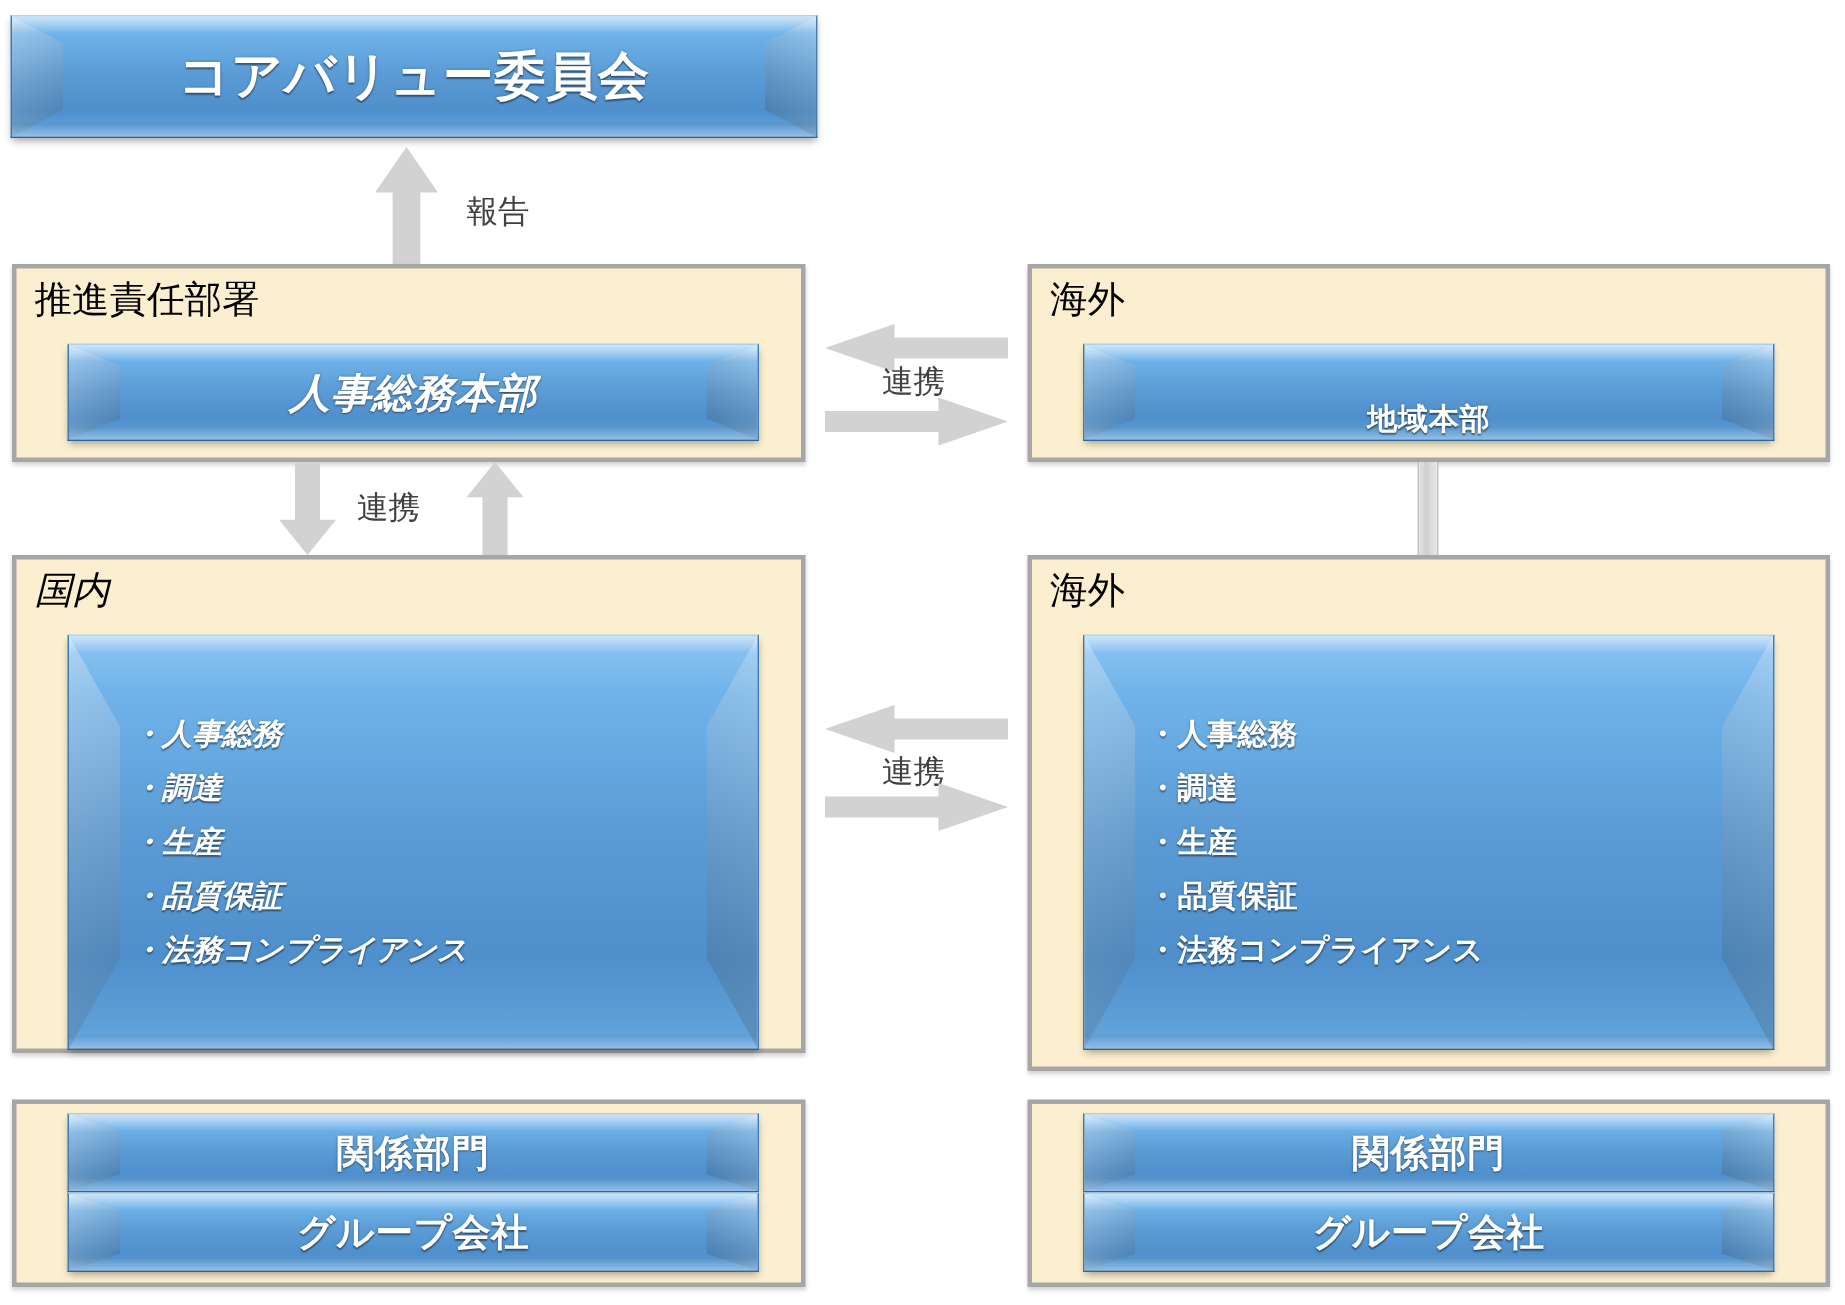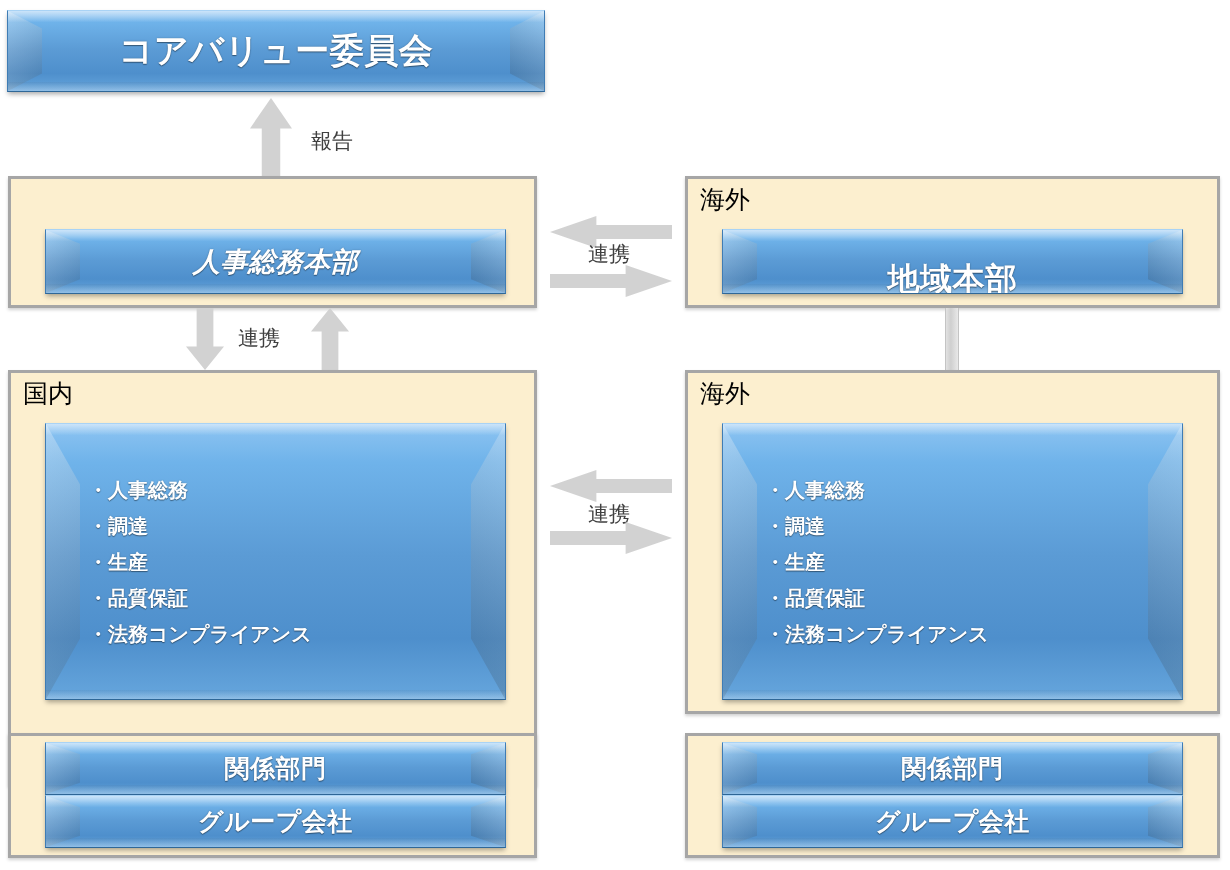--- a/index.html
+++ b/index.html
@@ -159,55 +159,56 @@
     <div class="facet-l"></div>
       <div class="facet-r"></div>
   </div>
   <div class="label" style="font-size:34px;text-align:center;">コアバリュー委員会</div>
 </div>
 
 <div class="arrow arrow-up" style="left:250px; top:98px; width:42px; height:80px;"></div>
 <div class="arrow-label" style="left:311px; top:127px;">報告</div>
 
 <div class="panel" style="left:8px; top:176px; width:529px; height:132px;">
+  <div class="panel-title">推進責任部署</div>
   <div class="bevel" style="left:34px; top:50px; width:461px; height:65px;">
     <div class="facets">
       <div class="facet-t"></div>
         <div class="facet-b"></div>
       <div class="facet-l"></div>
         <div class="facet-r"></div>
     </div>
     <div class="label" style="font-size:27px;font-style:italic;">人事総務本部</div>
   </div>
 </div>
 
 <div class="panel" style="left:685px; top:176px; width:535px; height:132px;">
   <div class="panel-title">海外</div>
   <div class="bevel" style="left:34px; top:50px; width:461px; height:65px;">
     <div class="facets">
       <div class="facet-t"></div>
         <div class="facet-b"></div>
       <div class="facet-l"></div>
         <div class="facet-r"></div>
     </div>
-    <div class="label" style="font-size:32px;margin-top:36px;">地域本部</div>
+    <div class="label" style="font-size:20px;margin-top:36px;">地域本部</div>
   </div>
 </div>
 
 <div class="arrow arrow-left" style="left:550px; top:216px; width:122px; height:32px;"></div>
 <div class="arrow-label" style="left:588px; top:240px;">連携</div>
 <div class="arrow arrow-right" style="left:550px; top:265px; width:122px; height:32px;"></div>
 
 <div class="arrow arrow-down" style="left:186px; top:308px; width:38px; height:62px;"></div>
 <div class="arrow arrow-up" style="left:311px; top:308px; width:38px; height:62px;"></div>
 <div class="arrow-label" style="left:238px; top:324px;">連携</div>
 
 <div class="connector" style="left:945px; top:308px; width:14px; height:62px;"></div>
 
-<div class="panel" style="left:8px; top:370px; width:529px; height:416px;">
+<div class="panel" style="left:8px; top:370px; width:529px; height:332px;font-style:italic;">
   <div class="panel-title">国内</div>
   <div class="bevel list-box" style="left:34px; top:50px; width:461px; height:277px; display:flex; align-items:center;">
     <div class="facets">
       <div class="facet-t"></div>
         <div class="facet-b"></div>
       <div class="facet-l"></div>
         <div class="facet-r"></div>
     </div>
     <div class="list-inner">
       <div class="list-item">・人事総務</div>

